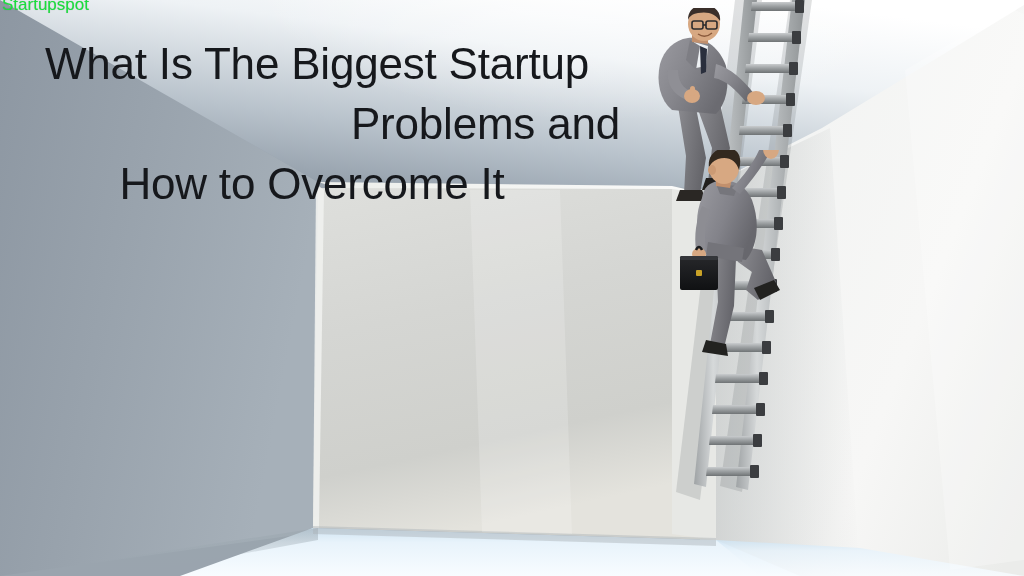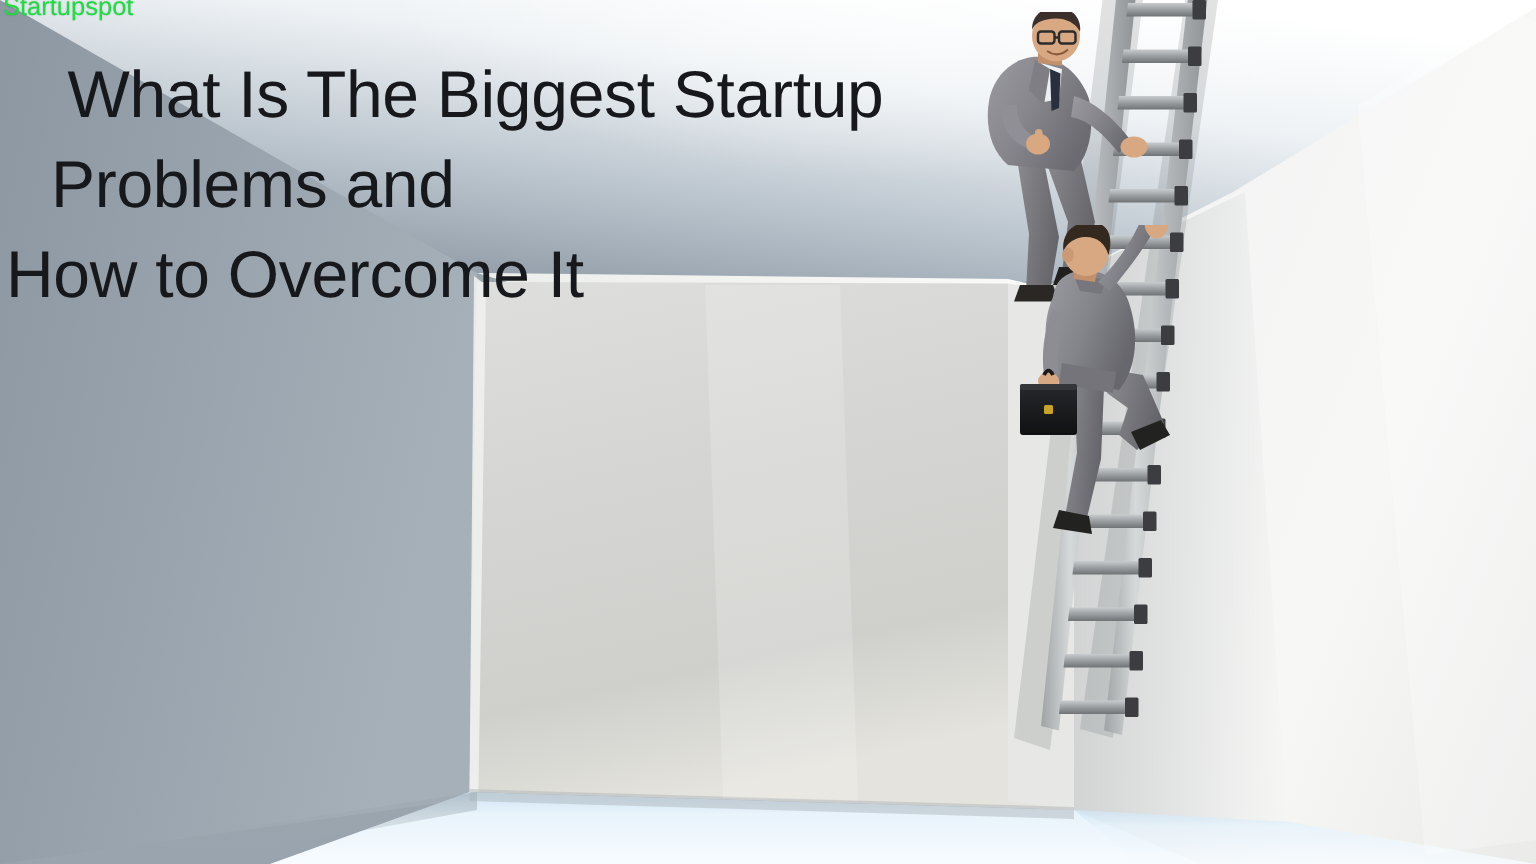--- a/index.html
+++ b/index.html
@@ -40,22 +40,22 @@
     display: block;
     color: #16181c;
     font-family: "Liberation Sans", sans-serif;
     font-size: 44px;
     font-weight: 400;
     line-height: 1.36;
     letter-spacing: -0.2px;
     white-space: nowrap;
   }
   .title-line.l1 { text-align: center; padding-left: 14px; }
-  .title-line.l2 { text-align: left; padding-left: 34px; }
-  .title-line.l3 { text-align: left; padding-left: 4px; }
+  .title-line.l2 { text-align: right; padding-left: 34px; }
+  .title-line.l3 { text-align: center; padding-left: 4px; }
 
   
   .logo {
     position: absolute;
     left: 2px;
     top: -4px;
     z-index: 60;
     color: #19e03c;
     font-family: "Liberation Sans", sans-serif;
     font-size: 17px;

